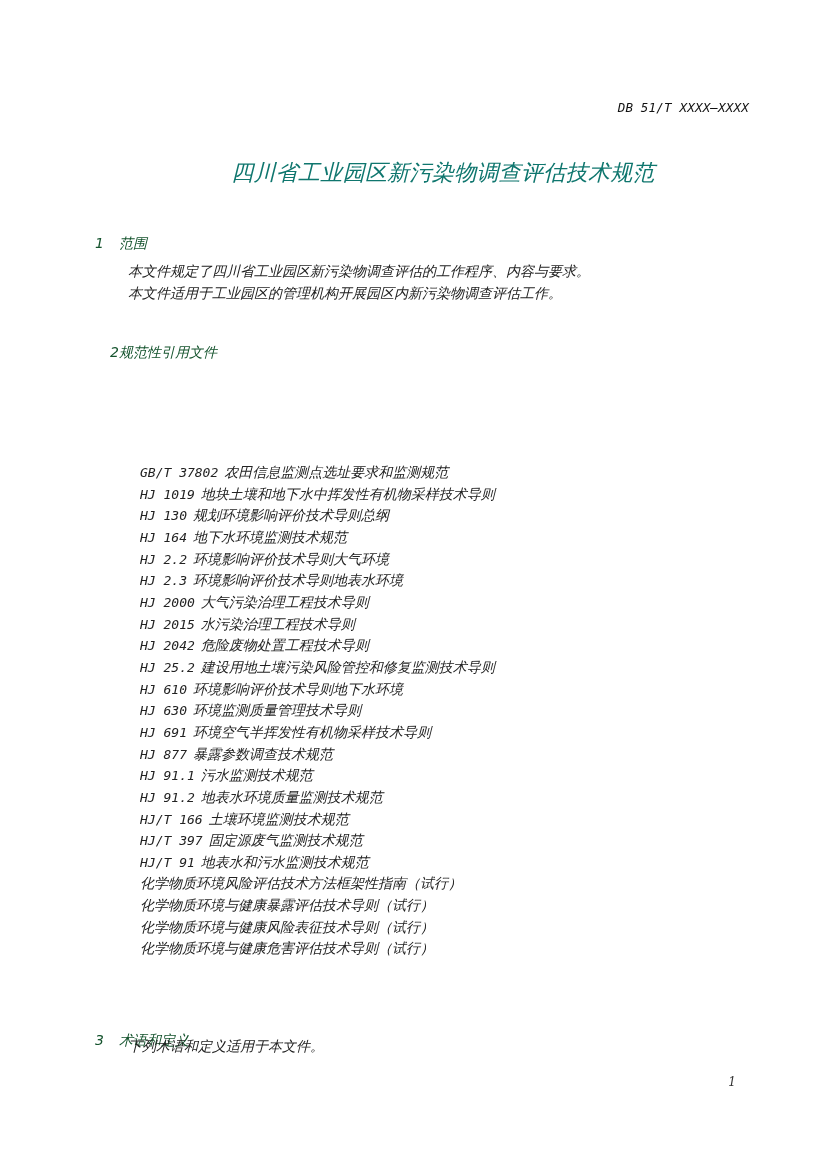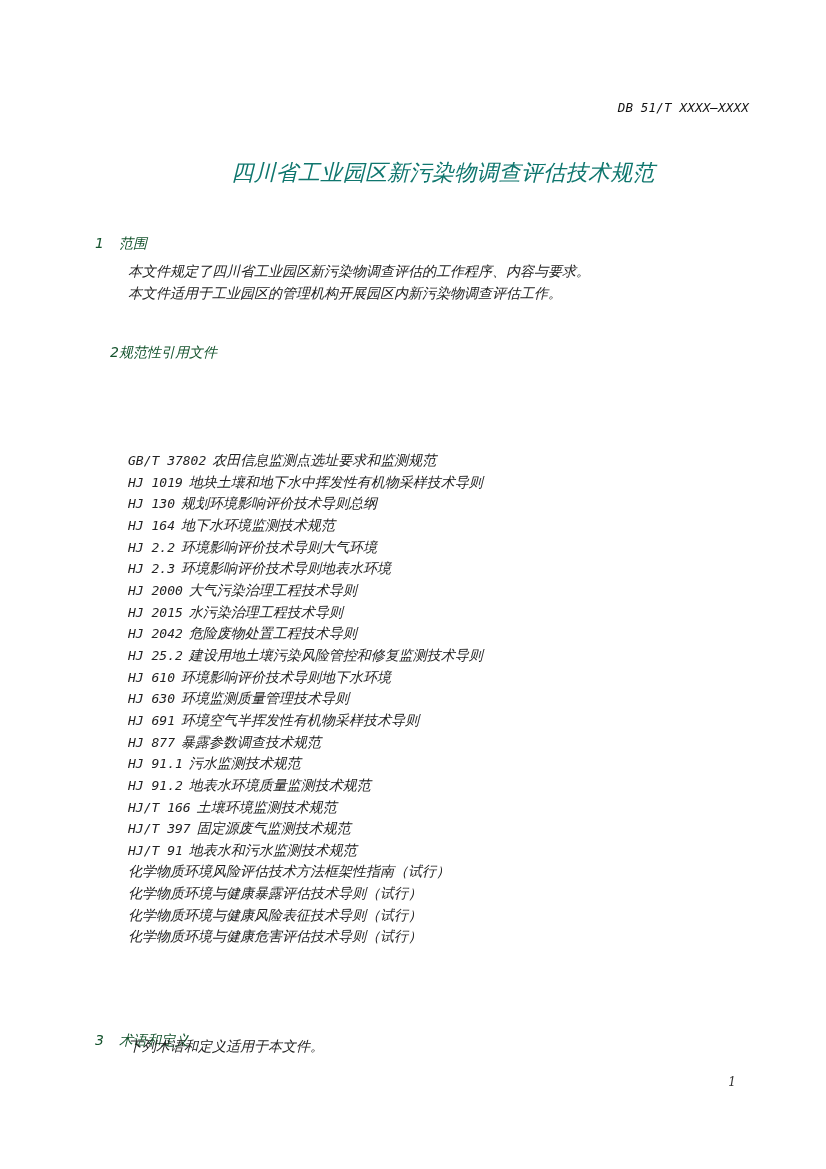--- a/index.html
+++ b/index.html
@@ -4,21 +4,21 @@
 <style>
   html, body { margin: 0; padding: 0; background: #ffffff; }
   body { width: 826px; height: 1169px; position: relative; overflow: hidden; color: #1a1a1a; }
   .page { position: absolute; left: 0; top: 0; width: 826px; height: 1169px; background: #fff; font-style: italic; }
   .doc-code { position: absolute; right: 77px; top: 100px; font-family: "DejaVu Sans Mono", "Liberation Mono", monospace; font-size: 12.5px; letter-spacing: 0.2px; color: #111; }
   .title { position: absolute; left: 0; width: 826px; top: 158px; text-align: center; font-family: "DejaVu Sans", "Liberation Sans", sans-serif; font-size: 22px; color: #0f766e; letter-spacing: 0.3px; padding-left: 30px; }
   .heading { position: absolute; left: 95px; font-family: "DejaVu Sans", "Liberation Sans", sans-serif; font-size: 14px; color: #14532d; }
   .heading .num { display: inline-block; width: 24px; }
   .para { position: absolute; left: 90px; width: 660px; font-family: "DejaVu Serif", "Liberation Serif", serif; font-size: 14px; line-height: 21.7px; color: #222; }
   .para .indent { display: block; text-indent: 38px; }
-  .refs { position: absolute; left: 128px; top: 450px; font-family: "DejaVu Serif", "Liberation Serif", serif; font-size: 14px; line-height: 21.65px; color: #222; margin: 0; padding: 0; list-style: none; }
+  .refs { position: absolute; left: 128px; top: 450px; font-family: "DejaVu Serif", "Liberation Serif", serif; font-size: 14px; line-height: 21.65px; color: #222; margin: 12px; padding: 0; list-style: none; }
   .refs li { white-space: nowrap; }
   .refs .code { font-family: "DejaVu Sans Mono", "Liberation Mono", monospace; font-size: 13px; margin-right: 6px; }
   .page-num { position: absolute; right: 90px; top: 1075px; font-family: "DejaVu Serif", "Liberation Serif", serif; font-size: 12px; color: #333; }
 </style>
 </head>
 <body>
 
 <div class="page">
 
   <div class="doc-code">DB 51/T XXXX—XXXX</div>

